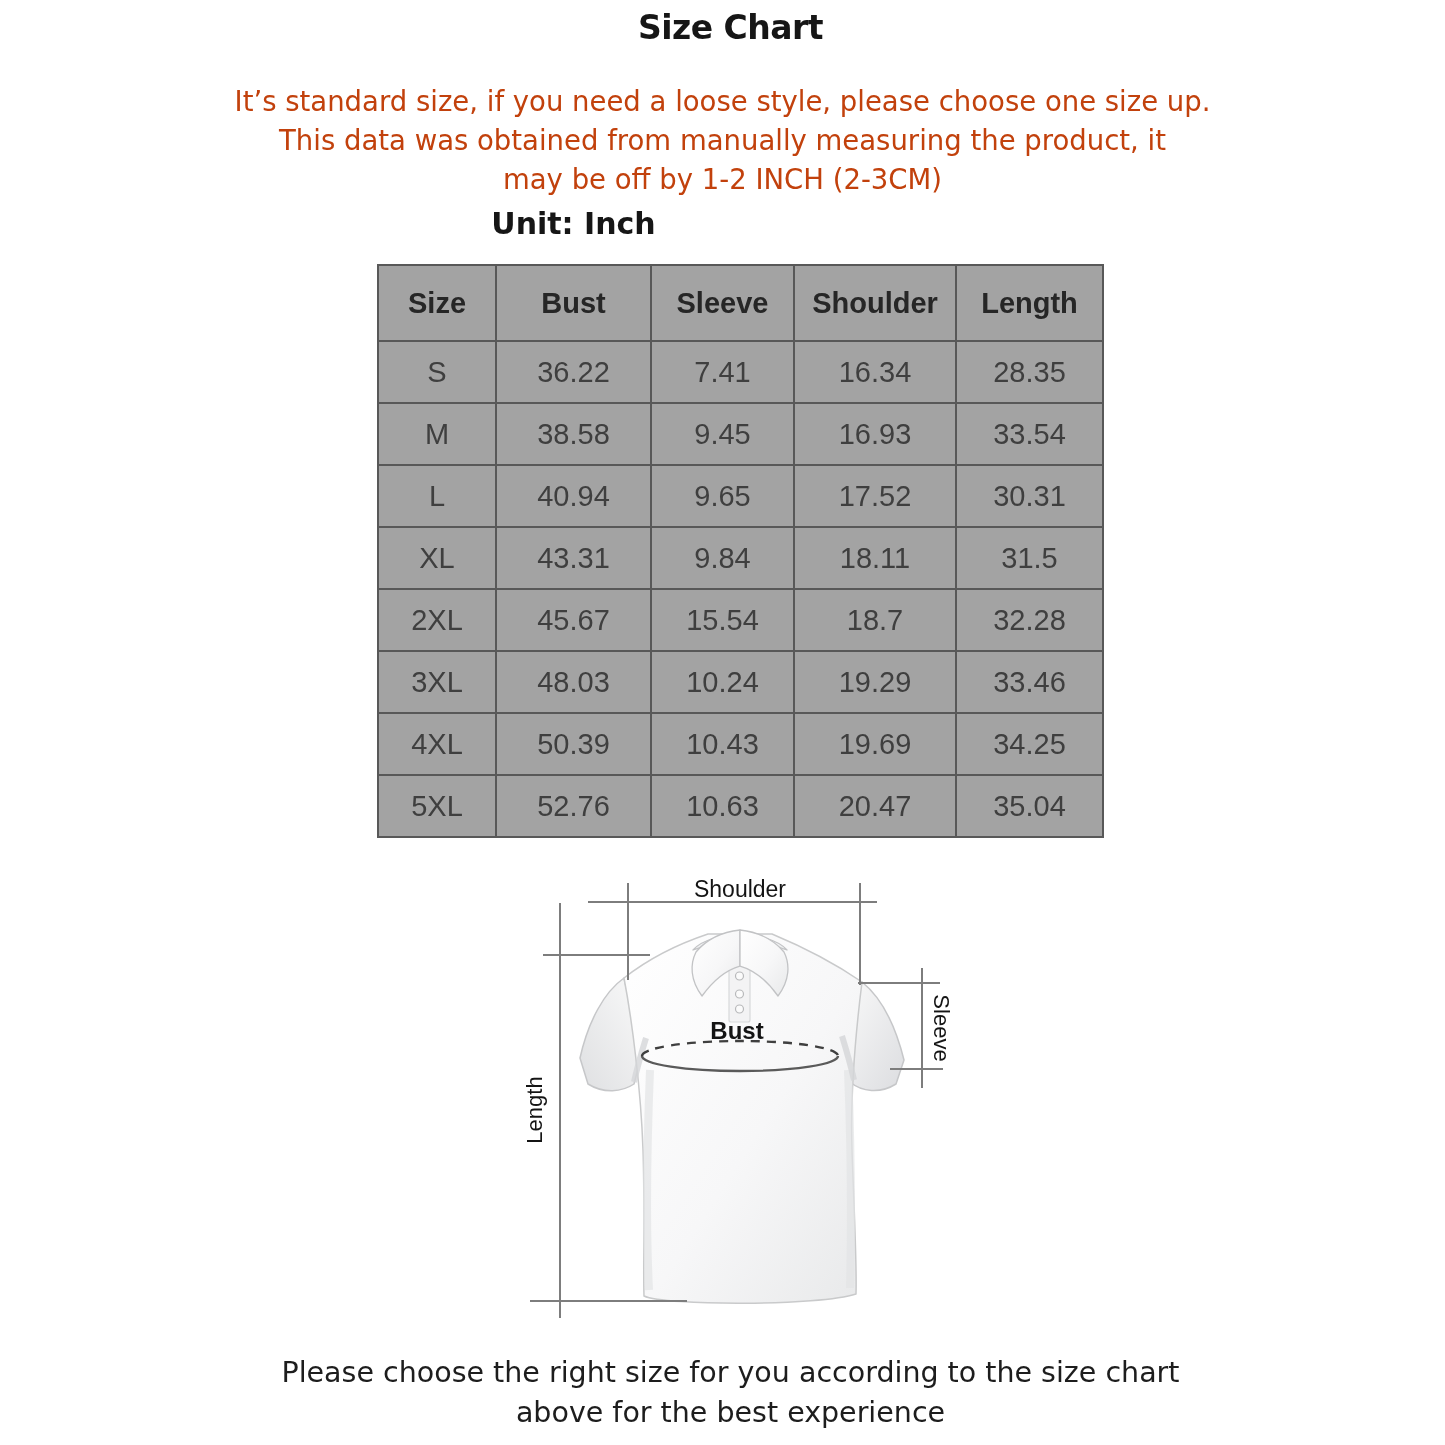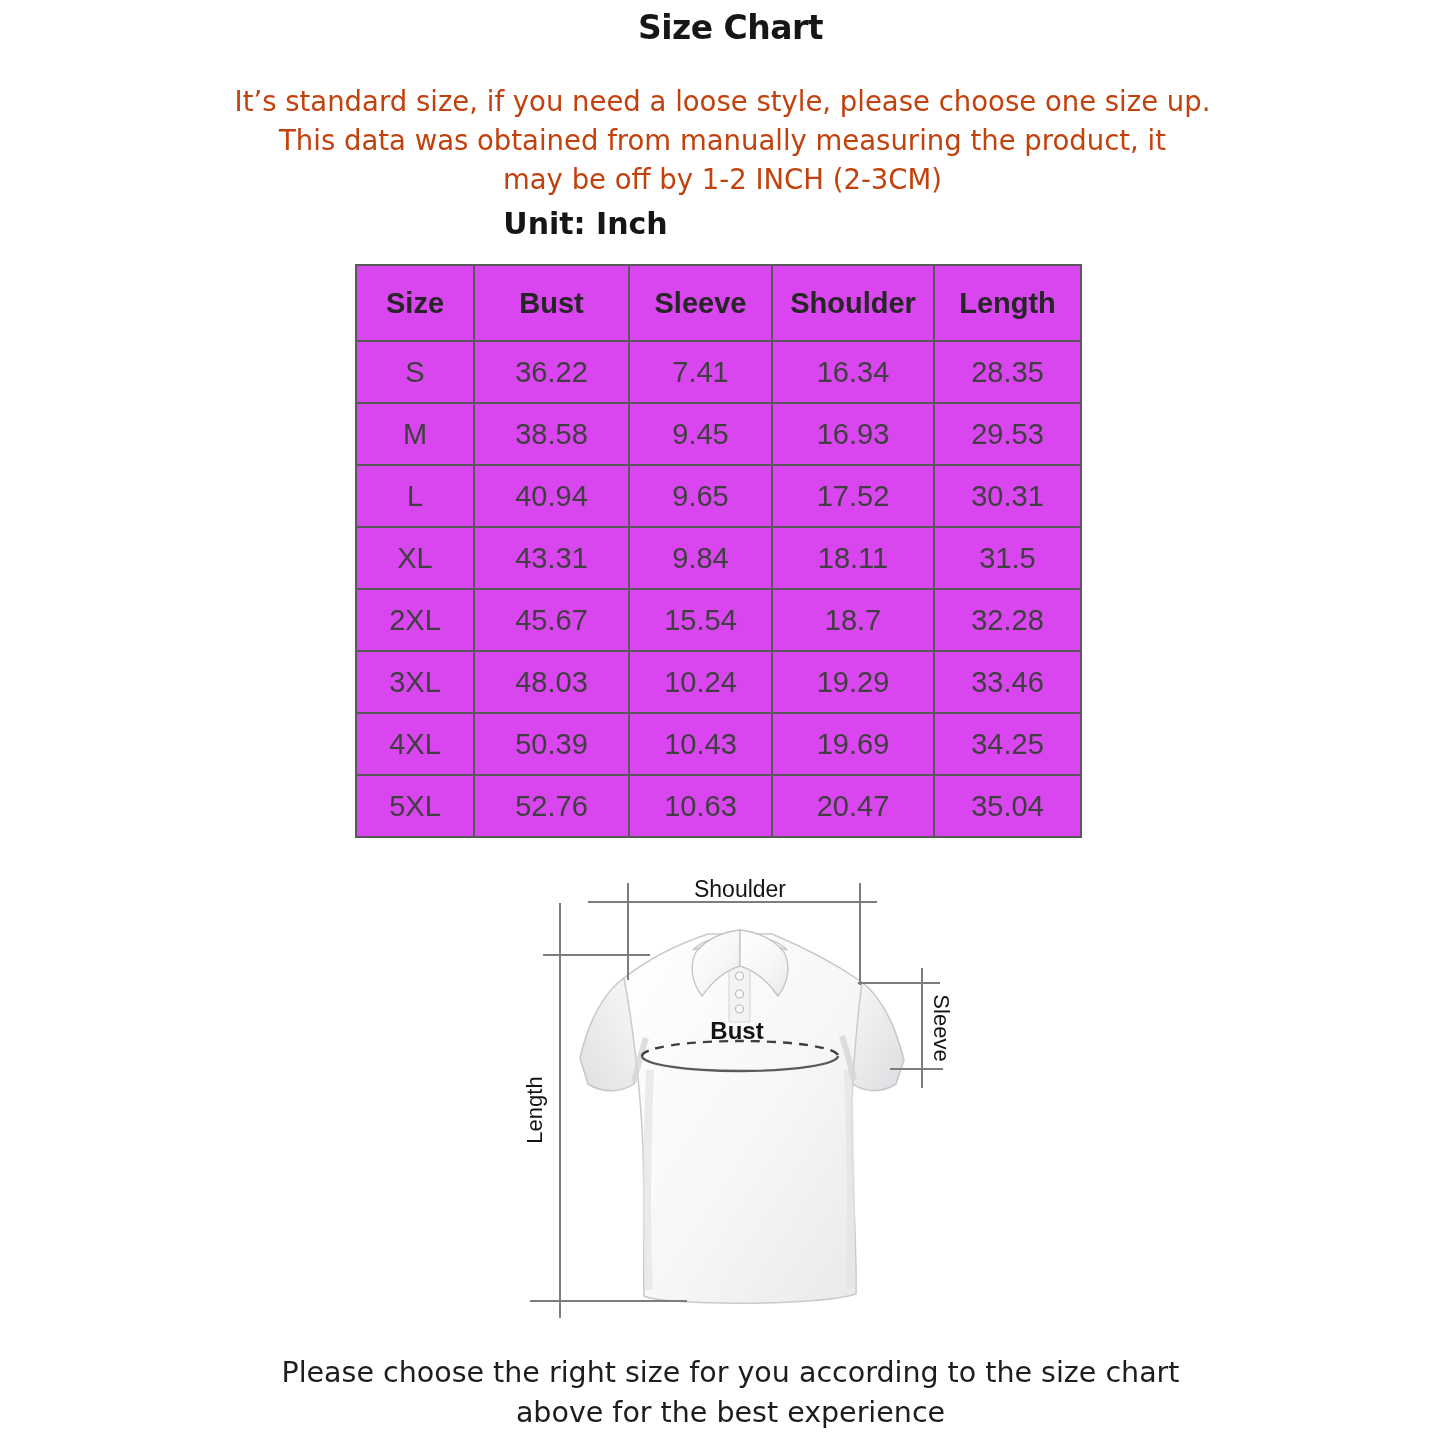--- a/index.html
+++ b/index.html
@@ -12,26 +12,26 @@
     top:8px;left:8px;width:1445px;text-align:center;
     font-size:33px;font-weight:700;letter-spacing:-0.5px;color:#161616;
   }
   .intro{
     top:70px;left:0;width:1445px;text-align:center;
     font-size:27.5px;line-height:39px;color:#c2410c;margin-top:12px;
   }
   .intro div{white-space:nowrap;}
   .unit-label{
     top:206px;left:0;width:1147px;text-align:center;
-    font-size:30px;font-weight:700;color:#161616;padding-left:12px;
+    font-size:30px;font-weight:700;color:#161616;
   }
   table.size-table{
-    position:absolute;left:355px;top:264px;
+    position:absolute;left:377px;top:264px;
     border-collapse:collapse;table-layout:fixed;
-    font-family:"Liberation Sans",sans-serif;background:#d946ef;
+    font-family:"Liberation Sans",sans-serif;background:#a3a3a3;
   }
   .size-table th,.size-table td{
     border:2px solid #585858;text-align:center;vertical-align:middle;
     padding:0;overflow:hidden;
   }
   .size-table th{height:74px;font-size:29px;font-weight:700;color:#262626;}
   .size-table td{height:60px;font-size:29px;font-weight:400;color:#3f3f3f;}
   .diagram{top:870px;left:500px;width:480px;height:460px;}
   .footer{
     top:1353px;left:0;width:1445px;text-align:center;
@@ -76,21 +76,21 @@
       <td>36.22</td>
       <td>7.41</td>
       <td>16.34</td>
       <td>28.35</td>
     </tr>
     <tr>
       <td>M</td>
       <td>38.58</td>
       <td>9.45</td>
       <td>16.93</td>
-      <td>29.53</td>
+      <td>33.54</td>
     </tr>
     <tr>
       <td>L</td>
       <td>40.94</td>
       <td>9.65</td>
       <td>17.52</td>
       <td>30.31</td>
     </tr>
     <tr>
       <td>XL</td>

